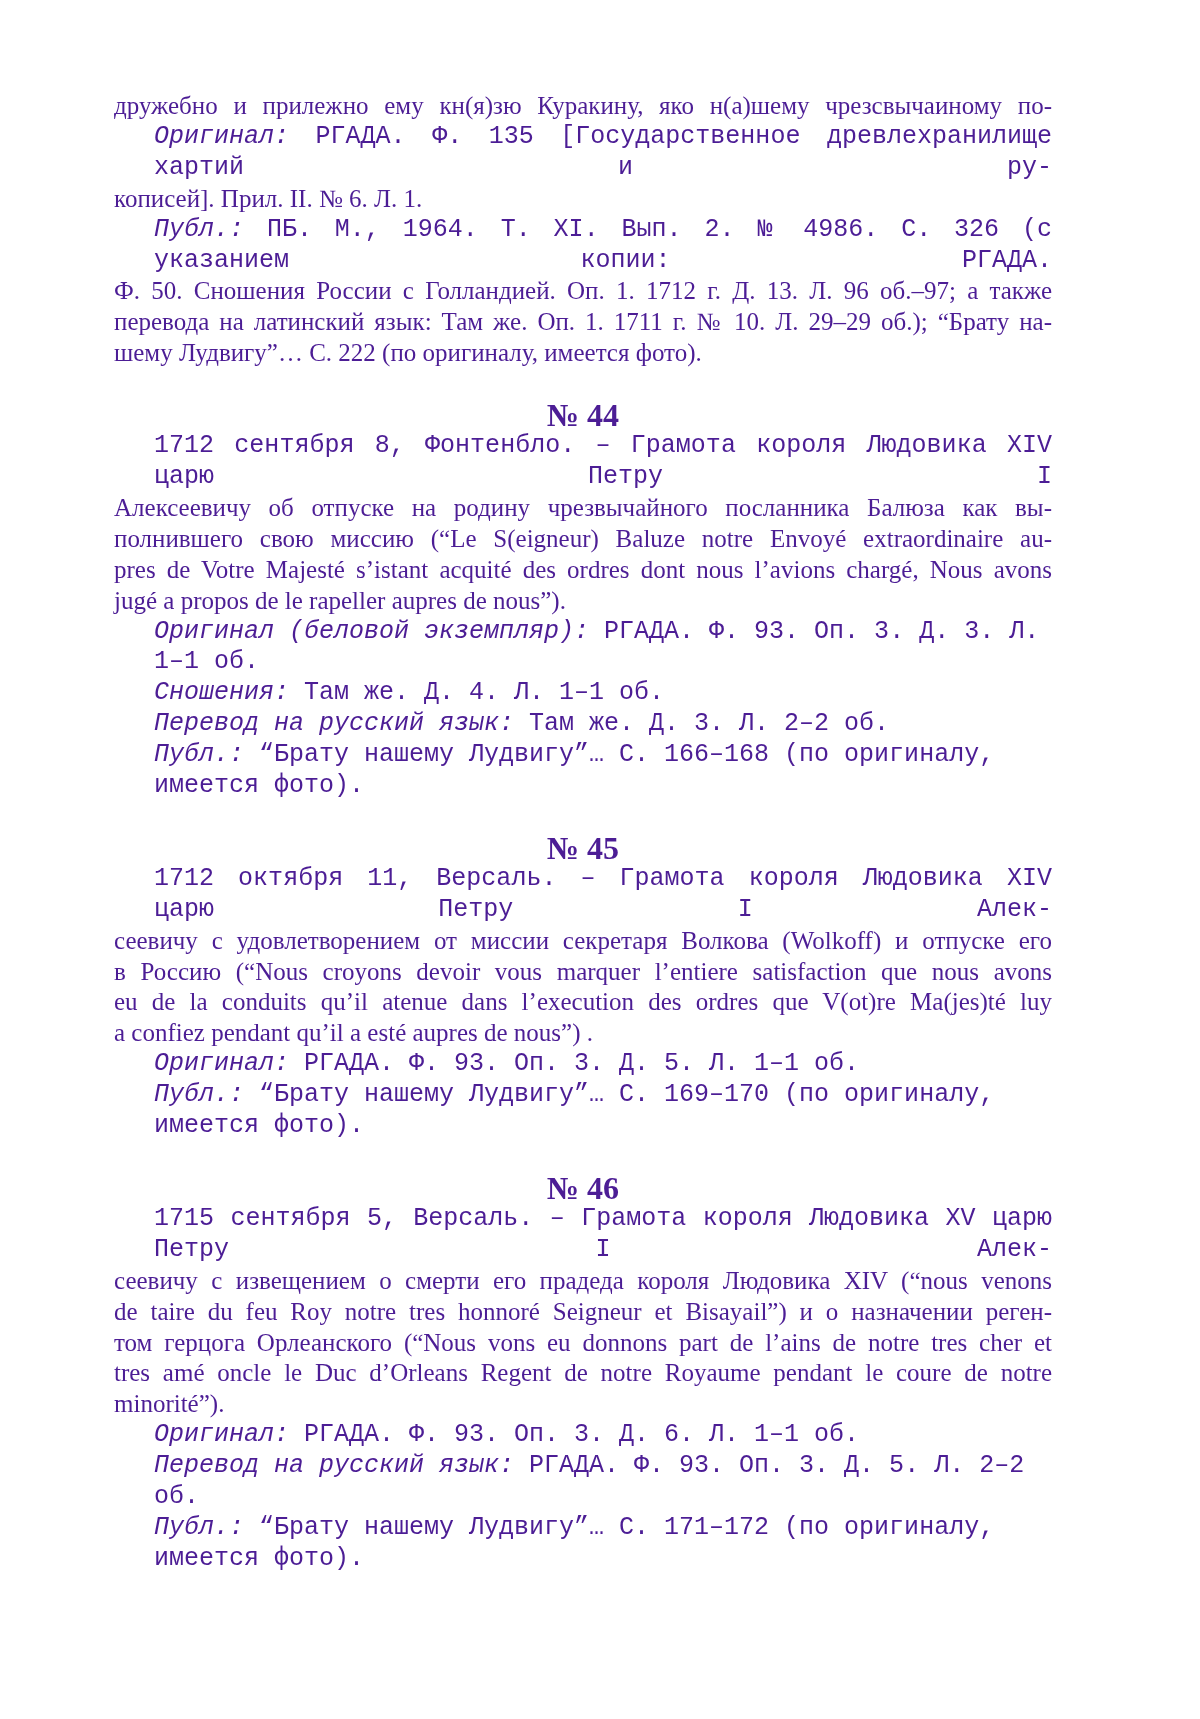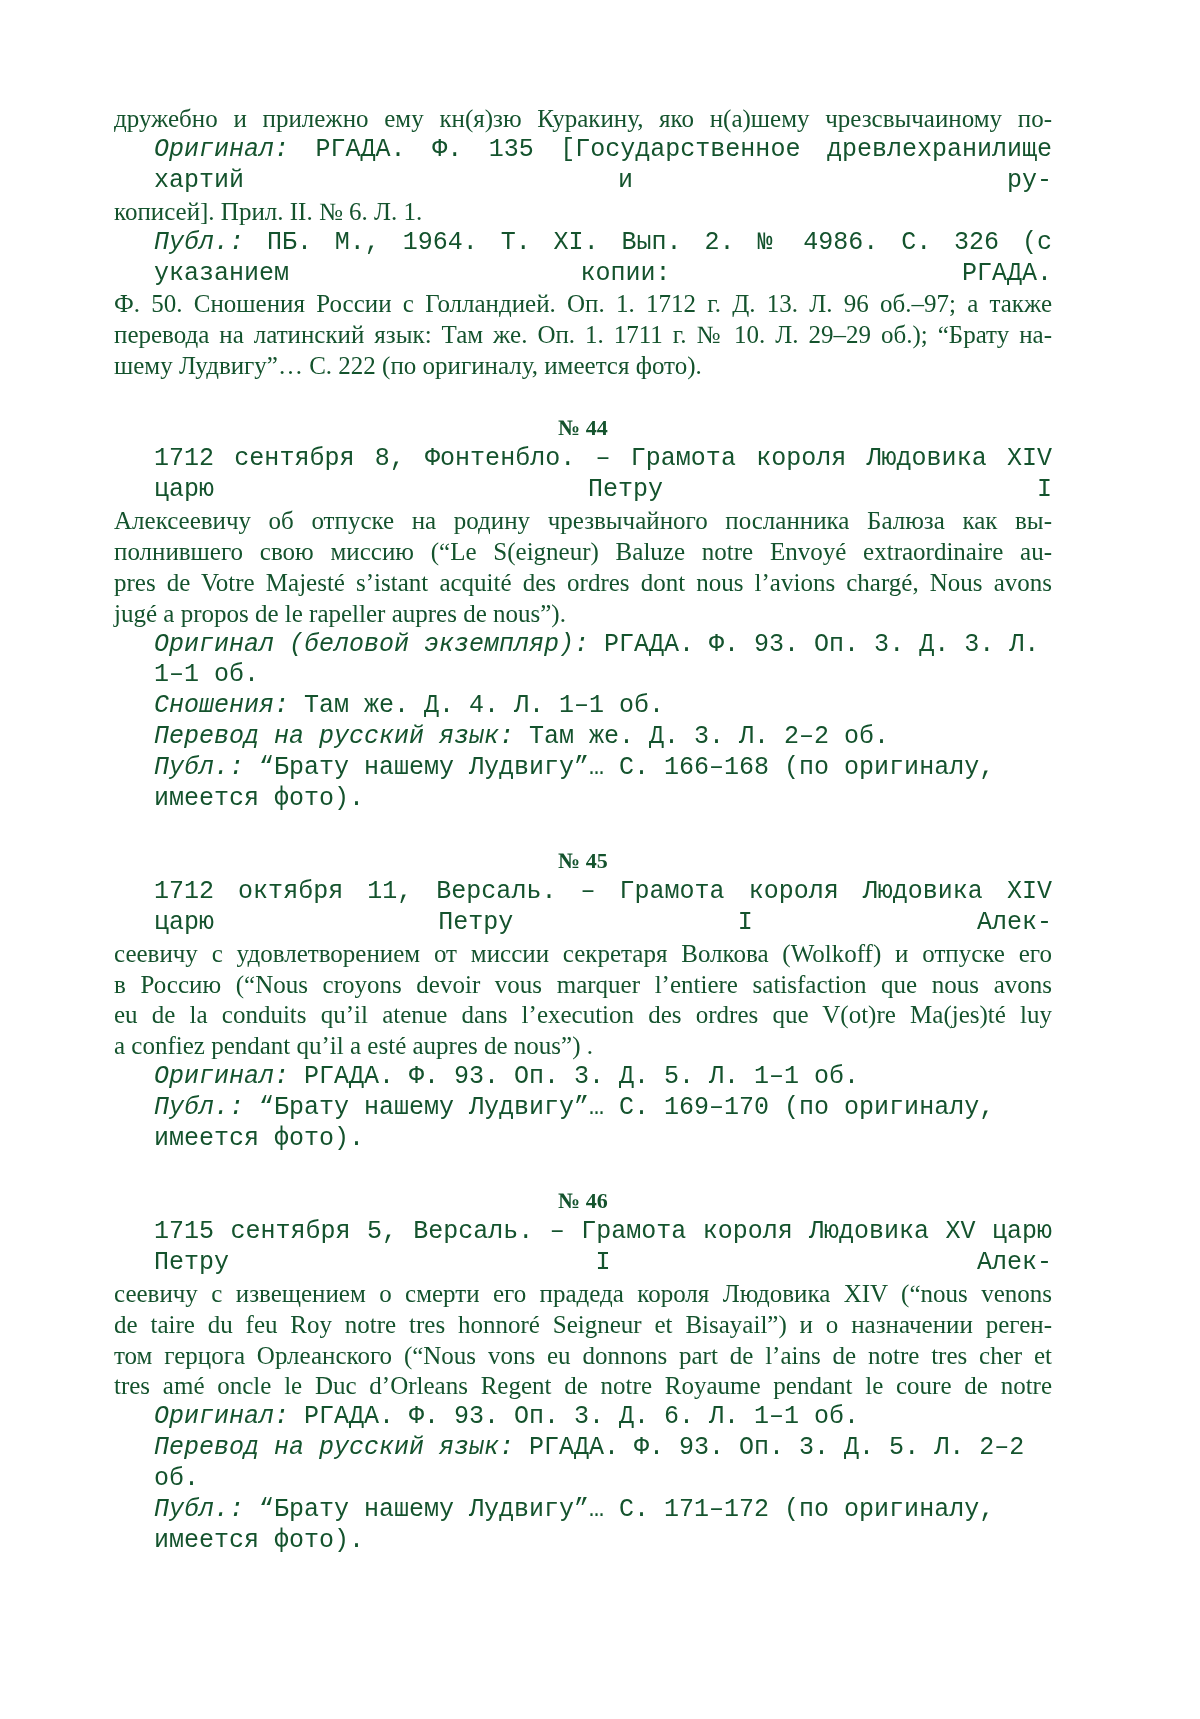--- a/index.html
+++ b/index.html
@@ -10,44 +10,44 @@
   .page {
     position: relative;
     width: 1200px;
     height: 1719px;
     background: #ffffff;
     overflow: hidden;
   }
   .text-block {
     position: absolute;
     left: 114px;
-    top: 104px;
+    top: 91px;
     width: 938px;
     font-family: "Liberation Serif", "DejaVu Serif", serif;
     font-size: 25px;
     line-height: 30.9px;
-    color: #14532d;
+    color: #4c1d95;
   }
   .para { margin: 0; }
   .line {
     display: block;
     text-align: left;
   }
   .line.j {
     text-align: justify;
     text-align-last: justify;
     -moz-text-align-last: justify;
   }
   .line.indent { padding-left: 40px; font-family: Liberation Mono, monospace; }
   .it { font-style: italic; }
   .rm { font-style: normal; }
   .heading {
     font-weight: bold;
     text-align: center;
-    font-size: 22px;
+    font-size: 32px;
     line-height: 30.9px;
     margin: 31px 0 0 0;
   }
 </style>
 </head>
 <body>
 
 <div class="page">
   <div class="text-block">
       <div class="para">
@@ -97,20 +97,21 @@
       <div class="para">
         <div class="line indent lastline"><span class="it">Публ.:</span><span class="rm"> “Брату нашему Лудвигу”… С. 169–170 (по оригиналу, имеется фото).</span></div>
       </div>
       <div class="heading">№ 46</div>
       <div class="para">
         <div class="line indent j"><span class="rm">1715 сентября 5, Версаль. – Грамота короля Людовика XV царю Петру I Алек-</span></div>
         <div class="line j"><span class="rm">сеевичу с извещением о смерти его прадеда короля Людовика XIV (“nous venons</span></div>
         <div class="line j"><span class="rm">de taire du feu Roy notre tres honnoré Seigneur et Bisayail”) и о назначении реген-</span></div>
         <div class="line j"><span class="rm">том герцога Орлеанского (“Nous vons eu donnons part de l’ains de notre tres cher et</span></div>
         <div class="line j"><span class="rm">tres amé oncle le Duc d’Orleans Regent de notre Royaume pendant le coure de notre</span></div>
+        <div class="line lastline"><span class="rm">minorité”).</span></div>
       </div>
       <div class="para">
         <div class="line indent lastline"><span class="it">Оригинал:</span><span class="rm"> РГАДА. Ф. 93. Оп. 3. Д. 6. Л. 1–1 об.</span></div>
       </div>
       <div class="para">
         <div class="line indent lastline"><span class="it">Перевод на русский язык:</span><span class="rm"> РГАДА. Ф. 93. Оп. 3. Д. 5. Л. 2–2 об.</span></div>
       </div>
       <div class="para">
         <div class="line indent lastline"><span class="it">Публ.:</span><span class="rm"> “Брату нашему Лудвигу”… С. 171–172 (по оригиналу, имеется фото).</span></div>
       </div>

